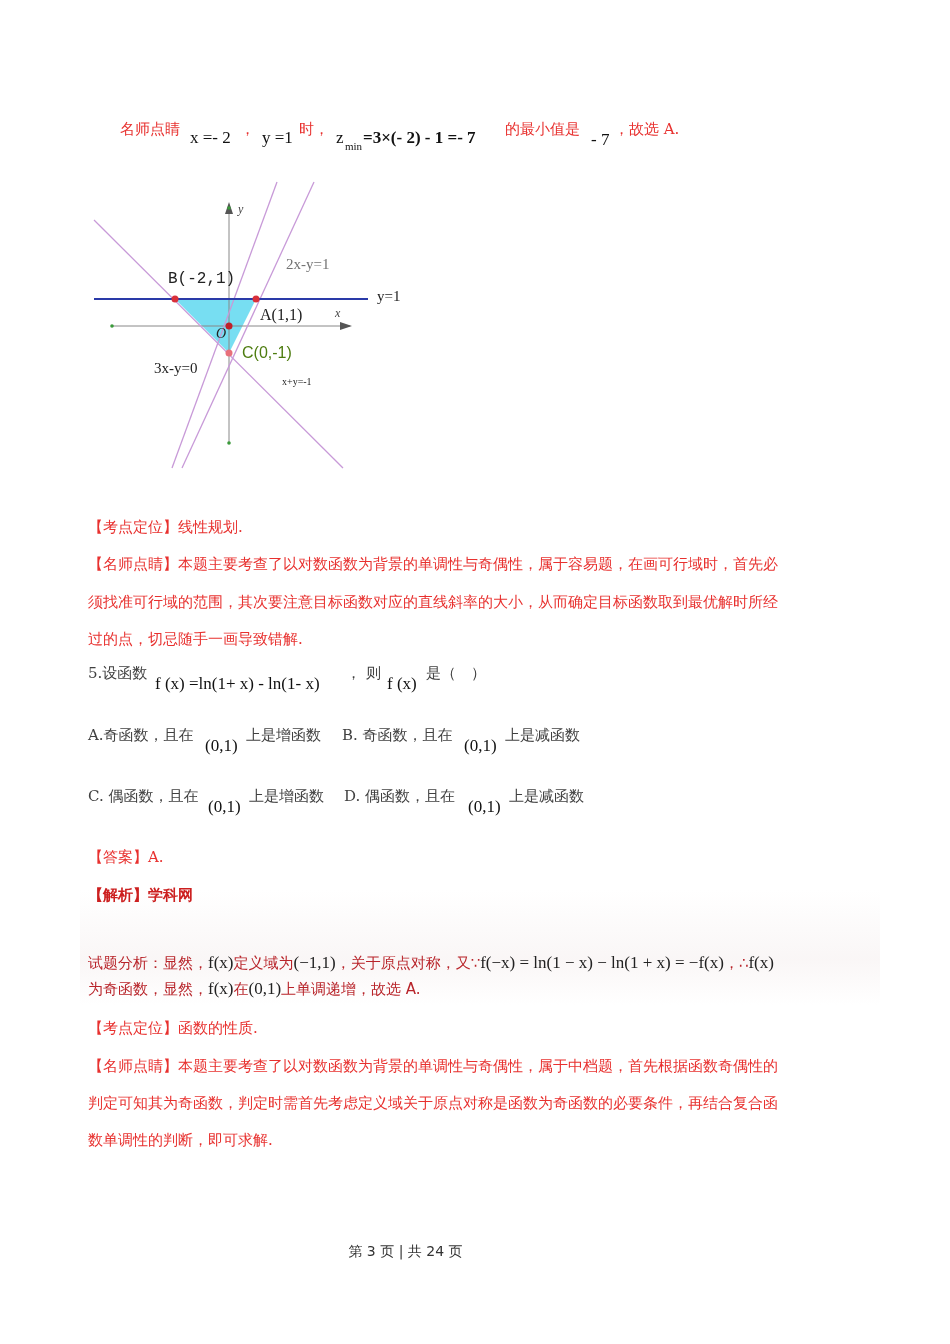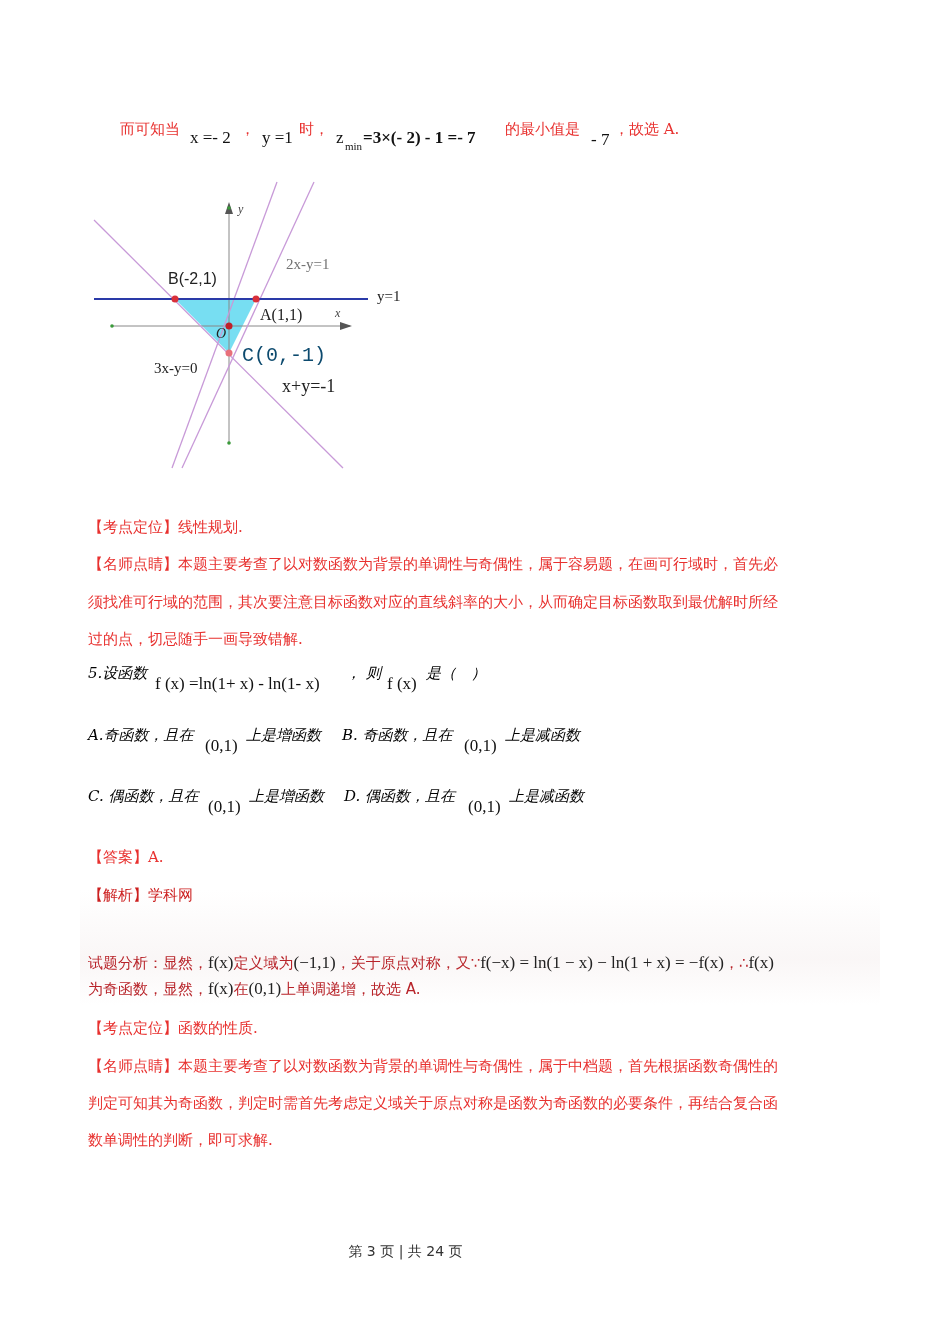--- a/index.html
+++ b/index.html
@@ -1,36 +1,36 @@
 <!DOCTYPE html>
 <html><head>
 <meta charset="utf-8">
 <style>
   html, body { margin: 0; padding: 0; background: #ffffff; }
   body { width: 950px; height: 1344px; position: relative; overflow: hidden;
          font-family: "DejaVu Serif", "Liberation Serif", serif; }
   .abs { position: absolute; white-space: nowrap; }
   .red { color: #e8312f; }
-  .dark { color: #000000; font-style: italic; }
+  .dark { color: #404040; }
   .bred { color: #cc1f1f; }
   .cn { font-family: "DejaVu Serif", serif; font-size: 15px; }
   .math { font-family: "Liberation Serif", "DejaVu Serif", serif; font-size: 17px; color: #111; }
   .mi { }
   .sub { font-size: 11px; }
   .para { font-size: 15px; line-height: 38px; }
-  .bold { font-weight: normal; }
+  .bold { font-weight: bold; }
   .watermark { position: absolute; left: 80px; top: 890px; width: 800px; height: 115px;
                background: linear-gradient(180deg, rgba(255,255,255,0) 0%, rgba(240,230,230,0.35) 60%, rgba(255,255,255,0) 100%); }
   .footer { font-family: "DejaVu Sans", sans-serif; font-size: 14px; color: #333; }
 </style>
 </head>
 <body>
 
 <div>
-  <span class="abs cn red" style="left:120px; top:120px;">而可知当</span>
+  <span class="abs cn red" style="left:120px; top:120px;">名师点睛</span>
   <span class="abs math mi" style="left:190px; top:128px;">x =- 2</span>
   <span class="abs cn red" style="left:240px; top:120px;">，</span>
   <span class="abs math mi" style="left:262px; top:128px;">y =1</span>
   <span class="abs cn red" style="left:299px; top:120px;">时，</span>
   <span class="abs math mi" style="left:336px; top:128px;">z</span>
   <span class="abs math sub" style="left:345px; top:140px;">min</span>
   <span class="abs math" style="left:363px; top:128px;font-weight:bold;"> =3×(- 2) - 1 =- 7</span>
   <span class="abs cn red" style="left:505px; top:120px;text-align:center;">的最小值是</span>
   <span class="abs math" style="left:591px; top:130px;">- 7</span>
   <span class="abs cn red" style="left:614px; top:120px;">，故选 A.</span>
@@ -56,27 +56,27 @@
     <line x1="4" y1="121" x2="278" y2="121" stroke="#2a3aa8" stroke-width="2"></line>
 
     <circle cx="85" cy="121" r="3.5" fill="#d9303a"></circle>
     <circle cx="166" cy="121" r="3.5" fill="#d9303a"></circle>
     <circle cx="139" cy="148" r="3.5" fill="#c0202a"></circle>
     <circle cx="139" cy="175" r="3.5" fill="#e8707a"></circle>
   </svg>
   <span class="abs" style="left:148px; top:24px; font-family:'Liberation Serif',serif; font-style:italic; font-size:12px; color:#444;">y</span>
   <span class="abs" style="left:245px; top:128px; font-family:'Liberation Serif',serif; font-style:italic; font-size:12px; color:#444;">x</span>
   <span class="abs" style="left:126px; top:148px; font-family:'Liberation Serif',serif; font-style:italic; font-size:14px; color:#222;">O</span>
-  <span class="abs" style="left:78px; top:92px; font-family:Liberation Sans, sans-serif; font-size:16px; color:#222;">B(-2,1)</span>
+  <span class="abs" style="left:78px; top:92px; font-family:Liberation Mono, monospace; font-size:16px; color:#222;">B(-2,1)</span>
   <span class="abs" style="left:170px; top:128px; font-family:'Liberation Serif',serif; font-size:16px; color:#222;">A(1,1)</span>
-  <span class="abs" style="left:152px; top:166px; font-family:Liberation Mono, monospace; font-size:20px; color:#0c4a6e;">C(0,-1)</span>
+  <span class="abs" style="left:152px; top:166px; font-family:Liberation Sans, sans-serif; font-size:16px; color:#4d7c0f;">C(0,-1)</span>
   <span class="abs" style="left:196px; top:78px; font-family:'Liberation Serif',serif; font-size:15px; color:#737373;">2x-y=1</span>
   <span class="abs" style="left:287px; top:110px; font-family:'Liberation Serif',serif; font-size:15px; color:#222;">y=1</span>
   <span class="abs" style="left:64px; top:182px; font-family:'Liberation Serif',serif; font-size:15px; color:#222;">3x-y=0</span>
-  <span class="abs" style="left:192px; top:198px; font-family:'Liberation Serif',serif; font-size:18px; color:#222;">x+y=-1</span>
+  <span class="abs" style="left:192px; top:198px; font-family:'Liberation Serif',serif; font-size:10px; color:#222;">x+y=-1</span>
 </div>
 
 <div>
   <div class="abs para" style="left:88px; top:508px;">
     <span class="red">【考点定位】</span><span class="red">线性规划.</span>
   </div>
   <div class="abs para red" style="left:88px; top:545px;">
     <span>【名师点睛】</span><span>本题主要考查了以对数函数为背景的单调性与奇偶性，属于容易题，在画可行域时，首先必</span>
   </div>
   <div class="abs para red" style="left:88px; top:583px;">须找准可行域的范围，其次要注意目标函数对应的直线斜率的大小，从而确定目标函数取到最优解时所经</div>

